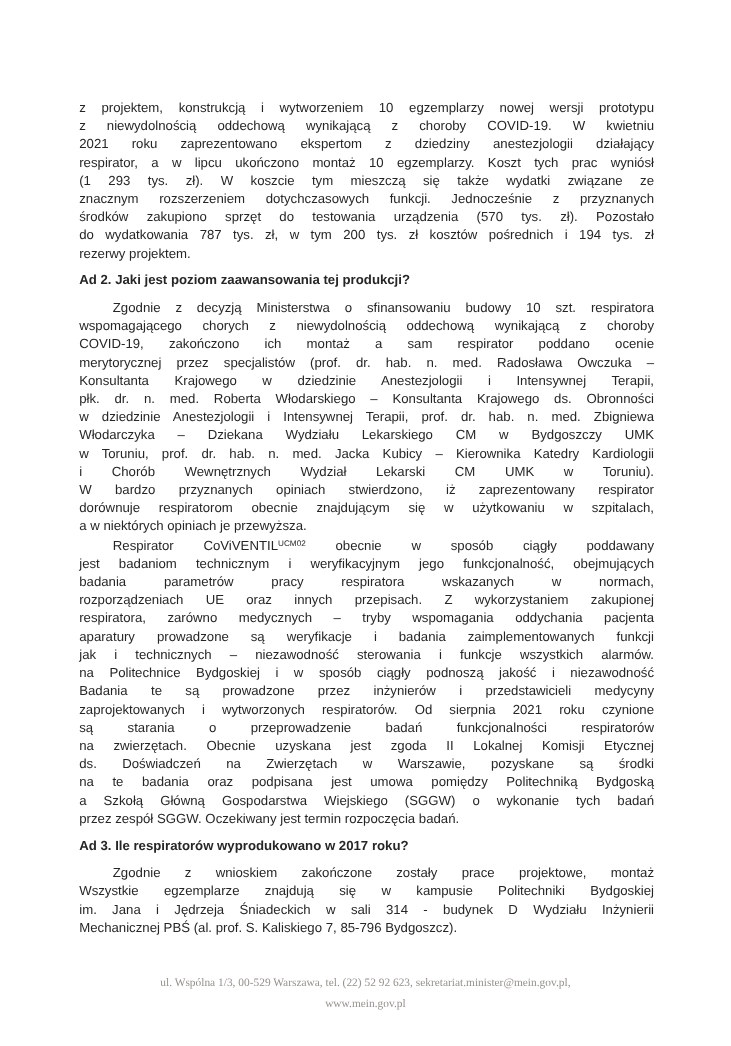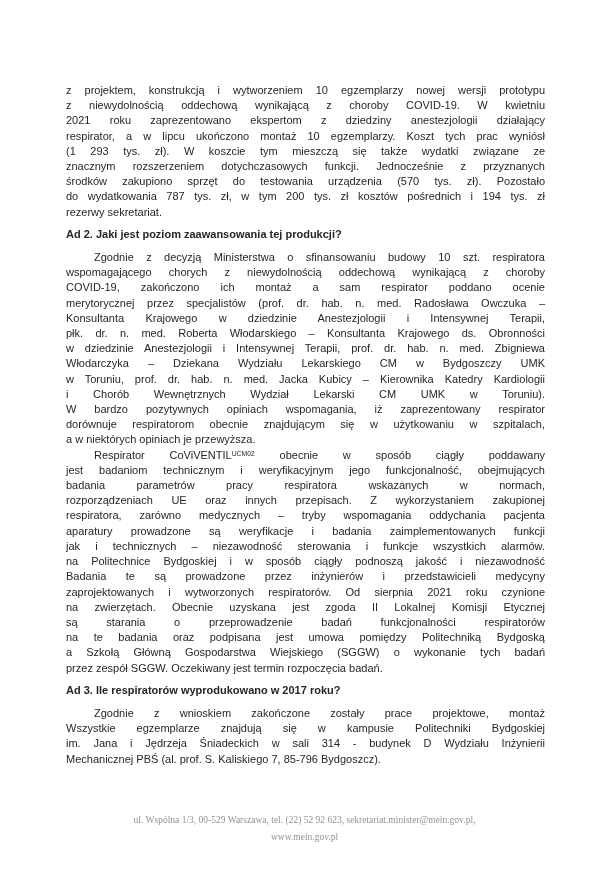--- a/index.html
+++ b/index.html
@@ -62,51 +62,52 @@
   <div class="content">
       <div class="para">
         <div class="line">z projektem, konstrukcją i wytworzeniem 10 egzemplarzy nowej wersji prototypu</div>
         <div class="line">z niewydolnością oddechową wynikającą z choroby COVID-19. W kwietniu</div>
         <div class="line">2021 roku zaprezentowano ekspertom z dziedziny anestezjologii działający</div>
         <div class="line">respirator, a w lipcu ukończono montaż 10 egzemplarzy. Koszt tych prac wyniósł</div>
         <div class="line">(1 293 tys. zł). W koszcie tym mieszczą się także wydatki związane ze</div>
         <div class="line">znacznym rozszerzeniem dotychczasowych funkcji. Jednocześnie z przyznanych</div>
         <div class="line">środków zakupiono sprzęt do testowania urządzenia (570 tys. zł). Pozostało</div>
         <div class="line">do wydatkowania 787 tys. zł, w tym 200 tys. zł kosztów pośrednich i 194 tys. zł</div>
-        <div class="line last">rezerwy sekretariat.</div>
+        <div class="line last">rezerwy projektem.</div>
       </div>
       <div class="heading">Ad 2. Jaki jest poziom zaawansowania tej produkcji?</div>
       <div class="para">
         <div class="line indent">Zgodnie z decyzją Ministerstwa o sfinansowaniu budowy 10 szt. respiratora</div>
         <div class="line">wspomagającego chorych z niewydolnością oddechową wynikającą z choroby</div>
         <div class="line">COVID-19, zakończono ich montaż a sam respirator poddano ocenie</div>
         <div class="line">merytorycznej przez specjalistów (prof. dr. hab. n. med. Radosława Owczuka –</div>
         <div class="line">Konsultanta Krajowego w dziedzinie Anestezjologii i Intensywnej Terapii,</div>
         <div class="line">płk. dr. n. med. Roberta Włodarskiego – Konsultanta Krajowego ds. Obronności</div>
         <div class="line">w dziedzinie Anestezjologii i Intensywnej Terapii, prof. dr. hab. n. med. Zbigniewa</div>
         <div class="line">Włodarczyka – Dziekana Wydziału Lekarskiego CM w Bydgoszczy UMK</div>
         <div class="line">w Toruniu, prof. dr. hab. n. med. Jacka Kubicy – Kierownika Katedry Kardiologii</div>
         <div class="line">i Chorób Wewnętrznych Wydział Lekarski CM UMK w Toruniu).</div>
-        <div class="line">W bardzo pozytywnych opiniach wspomagania, iż zaprezentowany respirator</div>
+        <div class="line">W bardzo przyznanych opiniach stwierdzono, iż zaprezentowany respirator</div>
         <div class="line">dorównuje respiratorom obecnie znajdującym się w użytkowaniu w szpitalach,</div>
         <div class="line last">a w niektórych opiniach je przewyższa.</div>
       </div>
       <div class="para">
         <div class="line indent">Respirator CoViVENTIL<sup>UCM02</sup> obecnie w sposób ciągły poddawany</div>
         <div class="line">jest badaniom technicznym i weryfikacyjnym jego funkcjonalność, obejmujących</div>
         <div class="line">badania parametrów pracy respiratora wskazanych w normach,</div>
         <div class="line">rozporządzeniach UE oraz innych przepisach. Z wykorzystaniem zakupionej</div>
         <div class="line">respiratora, zarówno medycznych – tryby wspomagania oddychania pacjenta</div>
         <div class="line">aparatury prowadzone są weryfikacje i badania zaimplementowanych funkcji</div>
         <div class="line">jak i technicznych – niezawodność sterowania i funkcje wszystkich alarmów.</div>
         <div class="line">na Politechnice Bydgoskiej i w sposób ciągły podnoszą jakość i niezawodność</div>
         <div class="line">Badania te są prowadzone przez inżynierów i przedstawicieli medycyny</div>
         <div class="line">zaprojektowanych i wytworzonych respiratorów. Od sierpnia 2021 roku czynione</div>
+        <div class="line">są starania o przeprowadzenie badań funkcjonalności respiratorów</div>
         <div class="line">na zwierzętach. Obecnie uzyskana jest zgoda II Lokalnej Komisji Etycznej</div>
-        <div class="line">są starania o przeprowadzenie badań funkcjonalności respiratorów</div>
+        <div class="line">ds. Doświadczeń na Zwierzętach w Warszawie, pozyskane są środki</div>
         <div class="line">na te badania oraz podpisana jest umowa pomiędzy Politechniką Bydgoską</div>
         <div class="line">a Szkołą Główną Gospodarstwa Wiejskiego (SGGW) o wykonanie tych badań</div>
         <div class="line last">przez zespół SGGW. Oczekiwany jest termin rozpoczęcia badań.</div>
       </div>
       <div class="heading">Ad 3. Ile respiratorów wyprodukowano w 2017 roku?</div>
       <div class="para">
         <div class="line indent">Zgodnie z wnioskiem zakończone zostały prace projektowe, montaż</div>
         <div class="line">Wszystkie egzemplarze znajdują się w kampusie Politechniki Bydgoskiej</div>
         <div class="line">im. Jana i Jędrzeja Śniadeckich w sali 314 - budynek D Wydziału Inżynierii</div>
         <div class="line last">Mechanicznej PBŚ (al. prof. S. Kaliskiego 7, 85-796 Bydgoszcz).</div>

